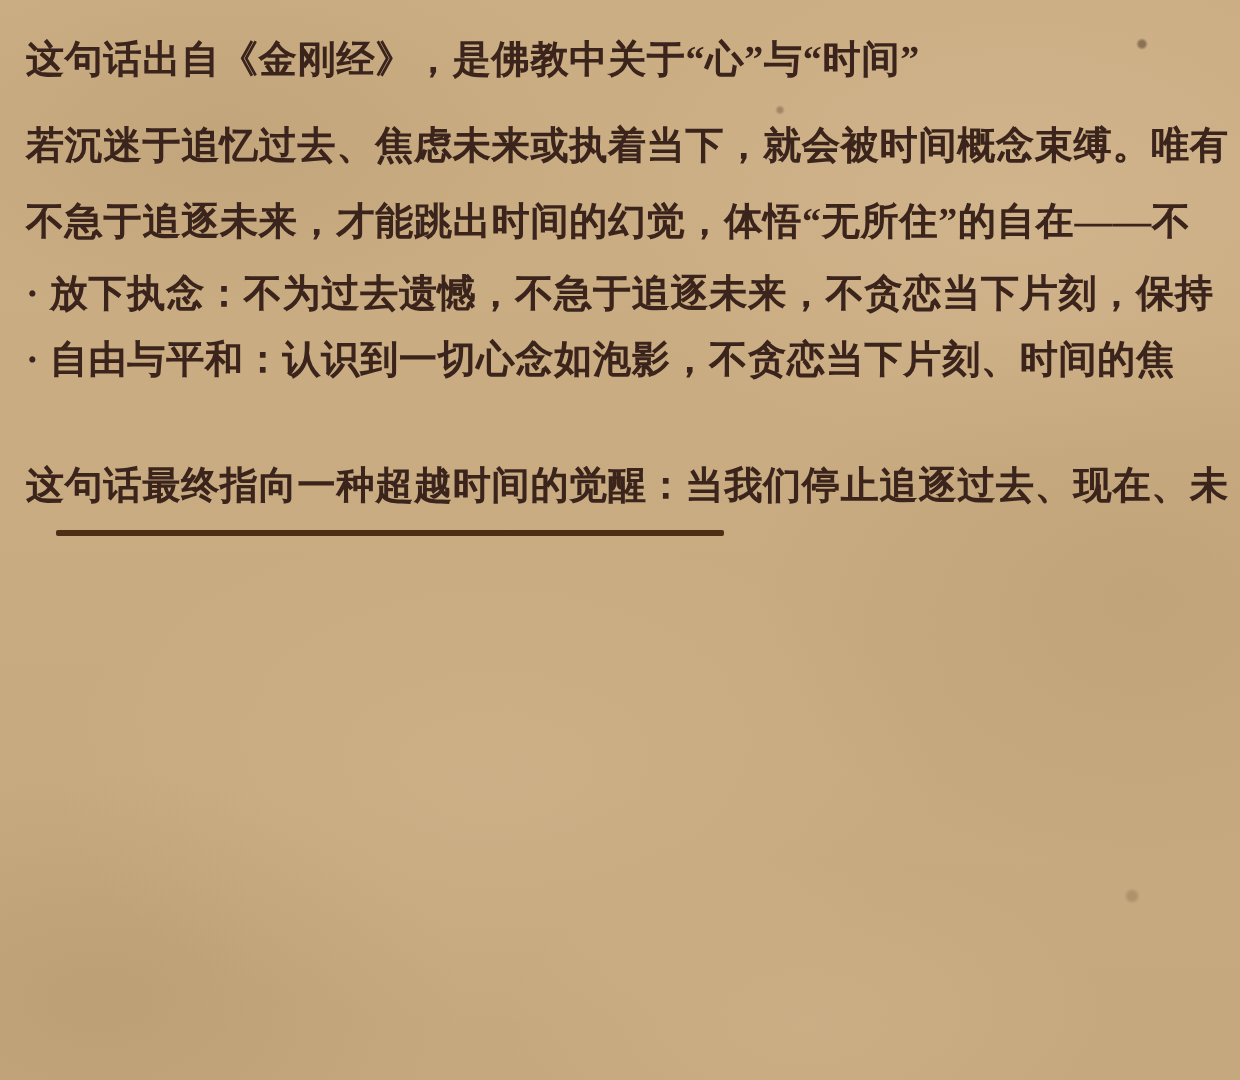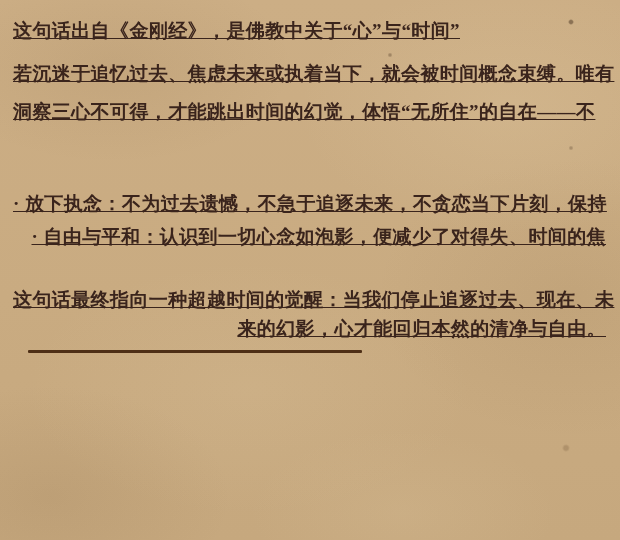--- a/index.html
+++ b/index.html
@@ -27,59 +27,57 @@
     font-weight: 700;
     color: #3a241c;
   }
   .doc {
     padding: 12px 14px 0 13px;
     font-size: 19px;
     letter-spacing: 0.4px;
   }
   .line {
     white-space: nowrap;
-    text-decoration: underline;
   }
   .intro  { line-height: 38px; }
   .body-para { margin-top: 5px; line-height: 38px; }
-  .bullet-list { margin-top: 56px; line-height: 33px; text-align: right; }
+  .bullet-list { line-height: 33px; }
   .conclusion { margin-top: 32px; line-height: 29px; text-align: right; }
   .divider {
     margin: 7px 0 0 15px;
     width: 334px;
     height: 3px;
     background: #4e2f16;
     border-radius: 1px;
   }
 </style>
 </head>
 <body>
 
 <div class="doc">
 
   <div class="para intro">
     <div class="line">这句话出自《金刚经》，是佛教中关于“心”与“时间”</div>
   </div>
 
   <div class="para body-para">
     <div class="line">若沉迷于追忆过去、焦虑未来或执着当下，就会被时间概念束缚。唯有</div>
-    <div class="line">洞察三心不可得，才能跳出时间的幻觉，体悟“无所住”的自在——不</div>
+    <div class="line">不急于追逐未来，才能跳出时间的幻觉，体悟“无所住”的自在——不</div>
   </div>
 
   <div class="bullet-list">
     <div class="bullet-item">
       <div class="line">· 放下执念：不为过去遗憾，不急于追逐未来，不贪恋当下片刻，保持</div>
     </div>
     <div class="bullet-item">
     </div>
     <div class="bullet-item">
-      <div class="line">· 自由与平和：认识到一切心念如泡影，便减少了对得失、时间的焦</div>
+      <div class="line">· 自由与平和：认识到一切心念如泡影，不贪恋当下片刻、时间的焦</div>
     </div>
   </div>
 
   <div class="para conclusion">
     <div class="line">这句话最终指向一种超越时间的觉醒：当我们停止追逐过去、现在、未</div>
-    <div class="line">来的幻影，心才能回归本然的清净与自由。</div>
   </div>
 
   <div class="divider"></div>
 
 </div>
 
 </body></html>

